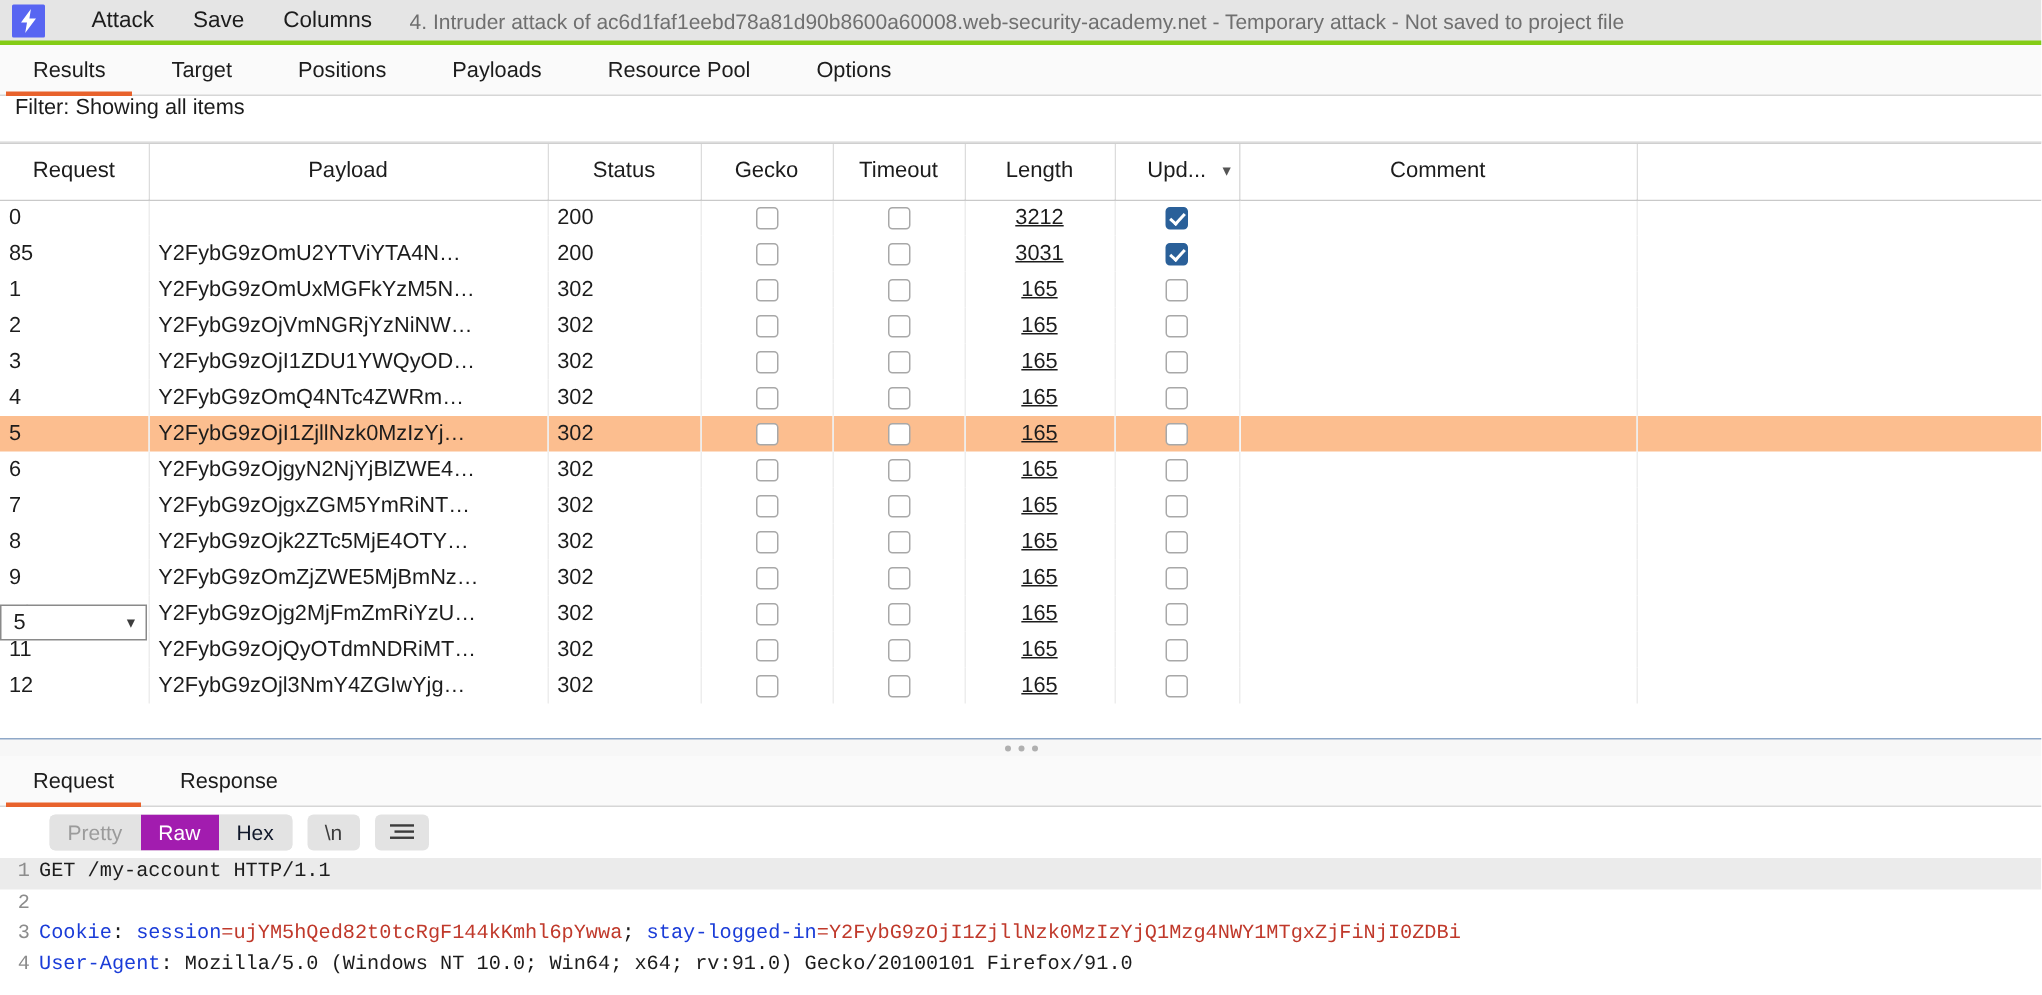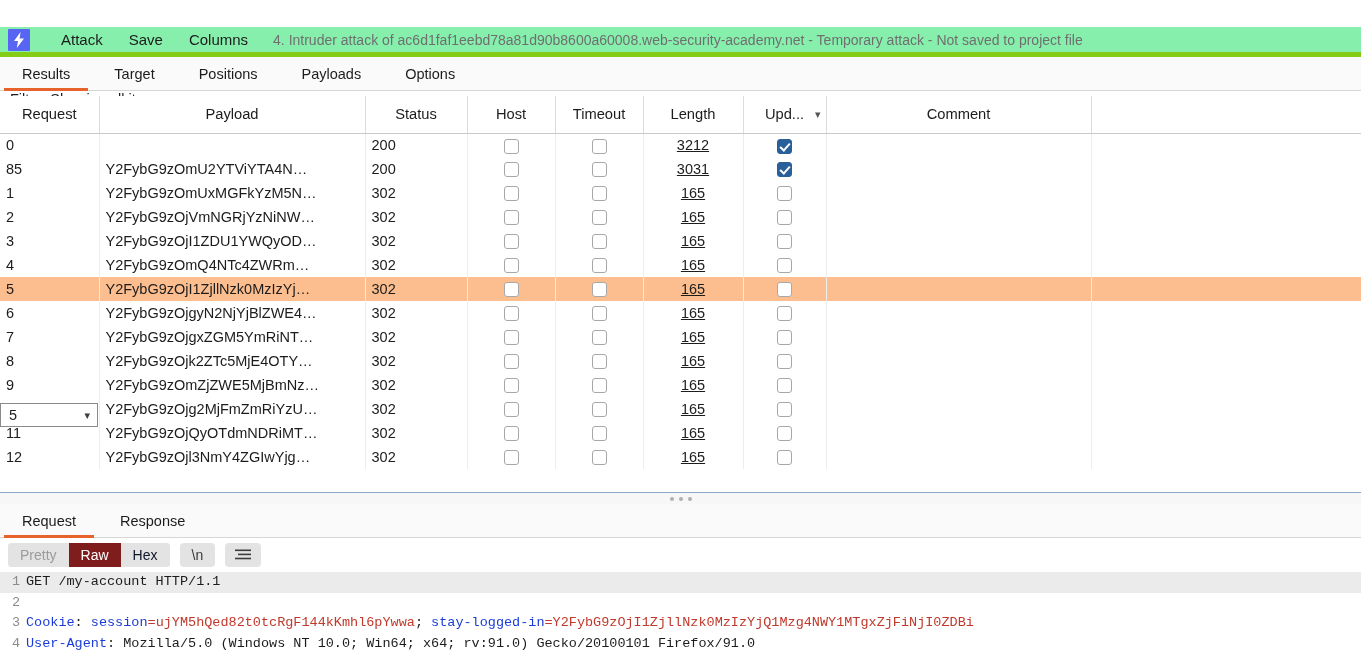--- a/index.html
+++ b/index.html
@@ -10,25 +10,24 @@
     font-family: "Liberation Sans", sans-serif;
     overflow: hidden;
   }
   body { position: relative; }
 
   
   .menubar {
     height: 30px;
     display: flex;
     align-items: center;
-    background: #86efac;
+    background: #e5e5e5;
     padding-left: 8px;
     gap: 0;
-    border-bottom: 5px solid #84cc16;
-    margin-top: 27px;
+    border-bottom: 3px solid #84cc16;
   }
   .logo {
     width: 22px; height: 22px;
     background: #5865f2;
     display: flex; align-items: center; justify-content: center;
     border-radius: 1px;
     margin-right: 18px;
     flex: 0 0 auto;
   }
   .logo svg { display:block; }
@@ -220,36 +219,37 @@
     position: absolute; left: 4px; right: 4px; bottom: -1px;
     height: 3px; background: #e8622c;
   }
 
   .viewbar {
     height: 34px;
     display: flex; align-items: center;
     padding-left: 8px;
     gap: 4px;
     background: #ffffff;
+    margin-left: 25px;
   }
   .seg {
     display: flex;
     border-radius: 4px;
     overflow: hidden;
     background: #e3e3e3;
   }
   .seg .sg {
     padding: 4px 12px;
     font-size: 14px;
     color: #0f172a;
     background: #e3e3e3;
     cursor: default;
   }
   .seg .sg.muted { color: #9b9b9b; }
-  .seg .sg.on { background: #7f1d1d; color: #ffffff; }
+  .seg .sg.on { background: #a21caf; color: #ffffff; }
   .pill {
     padding: 4px 12px;
     font-size: 14px;
     color: #3c3c3c;
     background: #e3e3e3;
     border-radius: 4px;
     margin-left: 6px;
     cursor: default;
   }
   .pill.icon { padding: 4px 10px; }
@@ -294,20 +294,21 @@
   <div class="menu-item">Save</div>
   <div class="menu-item">Columns</div>
   <div class="window-title">4. Intruder attack of ac6d1faf1eebd78a81d90b8600a60008.web-security-academy.net - Temporary attack - Not saved to project file</div>
 </div>
 
 <div class="tabbar">
   <div class="tab active">Results</div>
   <div class="tab">Target</div>
   <div class="tab">Positions</div>
   <div class="tab">Payloads</div>
+  <div class="tab">Resource Pool</div>
   <div class="tab">Options</div>
 </div>
 
 <div class="filterbar">
   <span>Filter: Showing all items</span>
 </div>
 
 <div class="table-wrap">
   <table class="results">
     <colgroup>
@@ -319,21 +320,21 @@
       <col style="width:100px">
       <col style="width:83px">
       <col style="width:265px">
       <col style="width:270px">
     </colgroup>
     <thead>
       <tr>
         <th>Request</th>
         <th>Payload</th>
         <th>Status</th>
-        <th>Host</th>
+        <th>Gecko</th>
         <th>Timeout</th>
         <th>Length</th>
         <th>
           <span>Upd...</span>
           <span class="hdr-sort">▾</span>
         </th>
         <th>Comment</th>
         <th class="last-h"></th>
       </tr>
     </thead>

